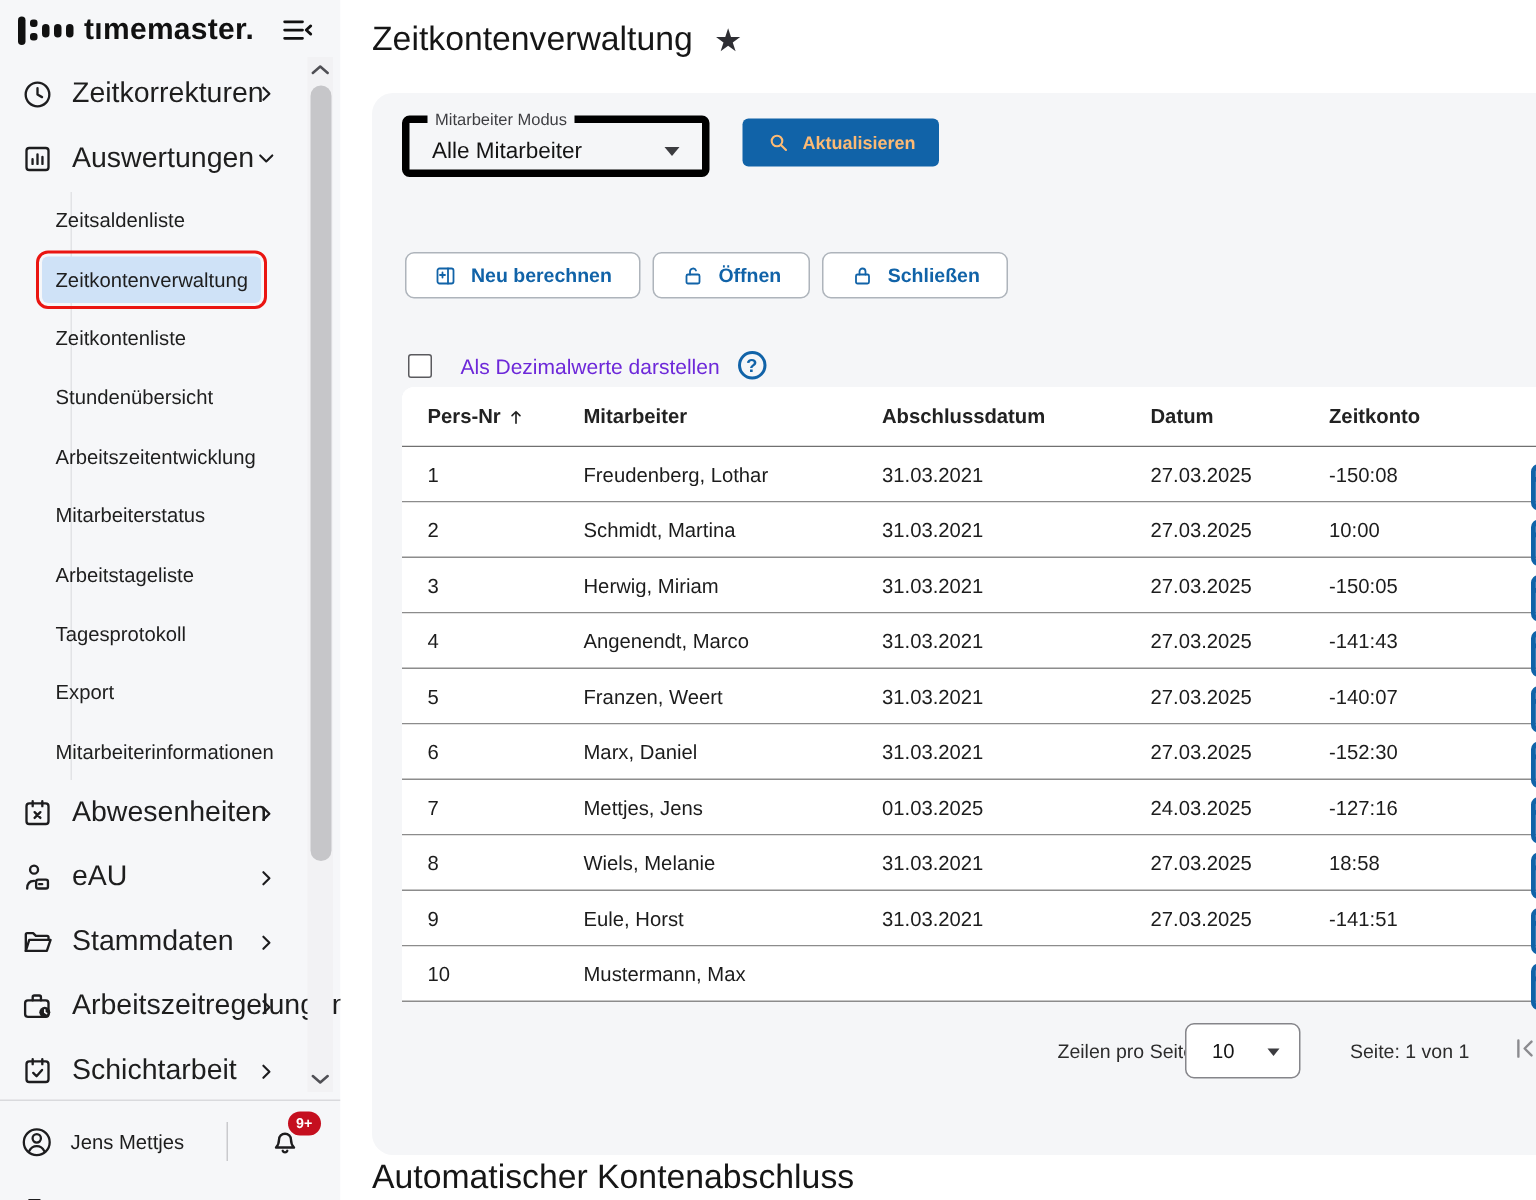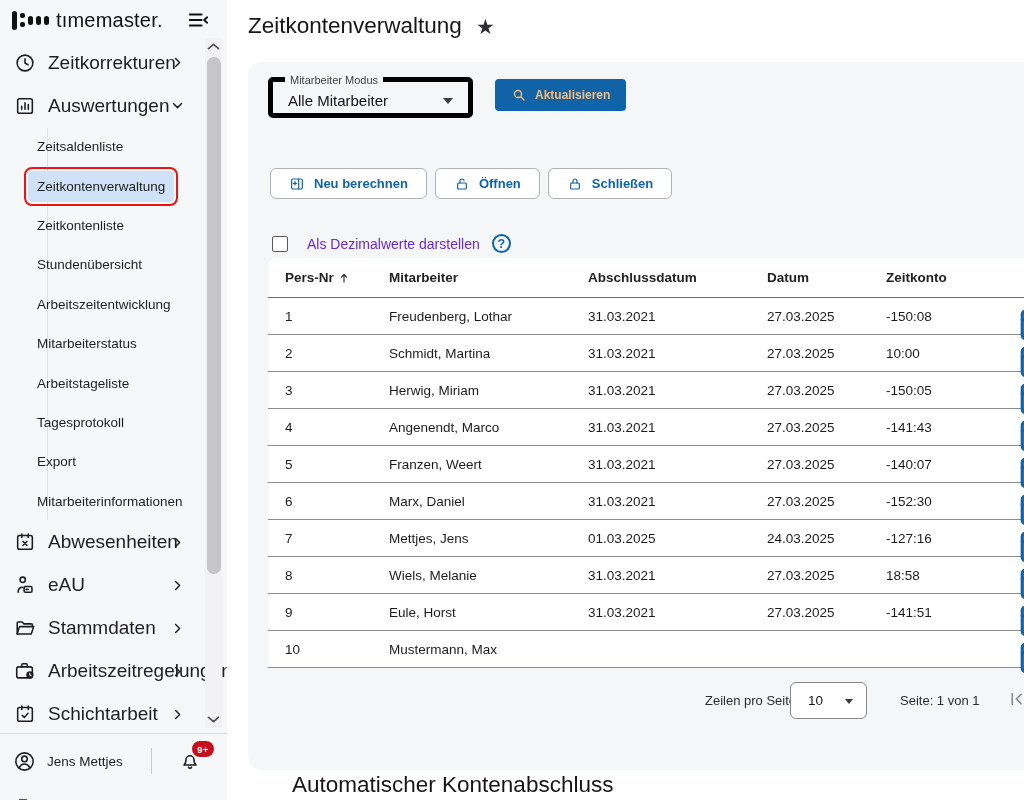--- a/index.html
+++ b/index.html
@@ -9,21 +9,21 @@
 
   
   #sidebar { position:absolute; left:0; top:0; width:227px; height:800px; background:#f6f7f9; }
   .side-top { position:absolute; left:0; top:0; width:227px; height:40px; display:flex; align-items:center; }
   .logo-mark { display:flex; align-items:center; gap:3px; margin-left:12px; }
   .logo-bar { width:5px; height:19px; background:#111; border-radius:2.5px; }
   .logo-colon { display:flex; flex-direction:column; gap:4px; }
   .logo-colon i { width:5px; height:5px; background:#111; border-radius:2px; }
   .logo-dots { display:flex; gap:3px; }
   .logo-dots i { width:5px; height:9px; background:#111; border-radius:2.5px; }
-  .logo-text { font-size:20px; font-weight:400; letter-spacing:.2px; color:#111; margin-left:7px; }
+  .logo-text { font-size:20px; font-weight:700; letter-spacing:.2px; color:#111; margin-left:7px; }
   .collapse-btn { position:absolute; right:17px; top:9px; width:24px; height:22px; color:#111; cursor:pointer; }
 
   #side-nav { position:absolute; left:0; top:41px; width:227px; }
   .nav-item { height:43px; display:flex; align-items:center; padding:0 44px 0 14px; cursor:pointer; }
   .nav-item .icn { width:22px; height:22px; color:#1d1d1f; flex:0 0 22px; }
   .nav-item .lbl { font-size:19px; margin-left:12px; flex:1; white-space:nowrap; }
   .nav-item .chev { width:17px; height:17px; color:#1d1d1f; position:absolute; right:41px; }
   .nav-item { position:relative; }
   .nav-sub { height:39.4px; display:flex; align-items:center; padding-left:28px; cursor:pointer; position:relative; }
   .sub-pill { font-size:13.5px; padding:8px 9px; border-radius:4px; white-space:nowrap; }
@@ -80,21 +80,21 @@
   .sort-icn { width:14px; height:14px; margin-left:3px; color:#222; }
   .rowcal-icn { width:17px; height:17px; color:var(--accent); margin-left:13px; cursor:pointer; }
 
   .pagi-lbl { position:absolute; left:457px; top:631px; font-size:13px; color:#2c2c2c; white-space:nowrap; }
   .pagi-select { position:absolute; left:542px; top:620px; width:77px; height:37px; background:#fff; border:1px solid #85858a; border-radius:6px; cursor:pointer; }
   .pagi-select .val { position:absolute; left:17px; top:10px; font-size:13.5px; color:#141414; }
   .pagi-select .arr { position:absolute; right:13px; top:16px; width:0; height:0; border-left:4.5px solid transparent; border-right:4.5px solid transparent; border-top:5.5px solid #3c3c40; }
   .pagi-info { position:absolute; left:652px; top:631px; font-size:13px; color:#2c2c2c; white-space:nowrap; }
   .pagi-first { position:absolute; left:758px; top:627px; width:20px; height:20px; color:#8b8b8f; cursor:pointer; }
 
-  .next-title { position:absolute; left:21px; top:772px; font-size:22.5px; font-weight:400; color:#161616; white-space:nowrap;margin-left:44px; }
+  .next-title { position:absolute; left:21px; top:772px; font-size:22.5px; font-weight:400; color:#161616; white-space:nowrap; }
 
   .icn svg, .chev svg, .scroll-arrow svg, .collapse-btn svg, .sort-icn svg, .funnel-icn svg, .rowcal-icn svg, .pagi-first svg, .bell-wrap svg { width:100%; height:100%; display:block; }
 </style>
 </head>
 <body>
 
 <div id="stage">
 
   <div id="sidebar">
     <div class="side-top">

